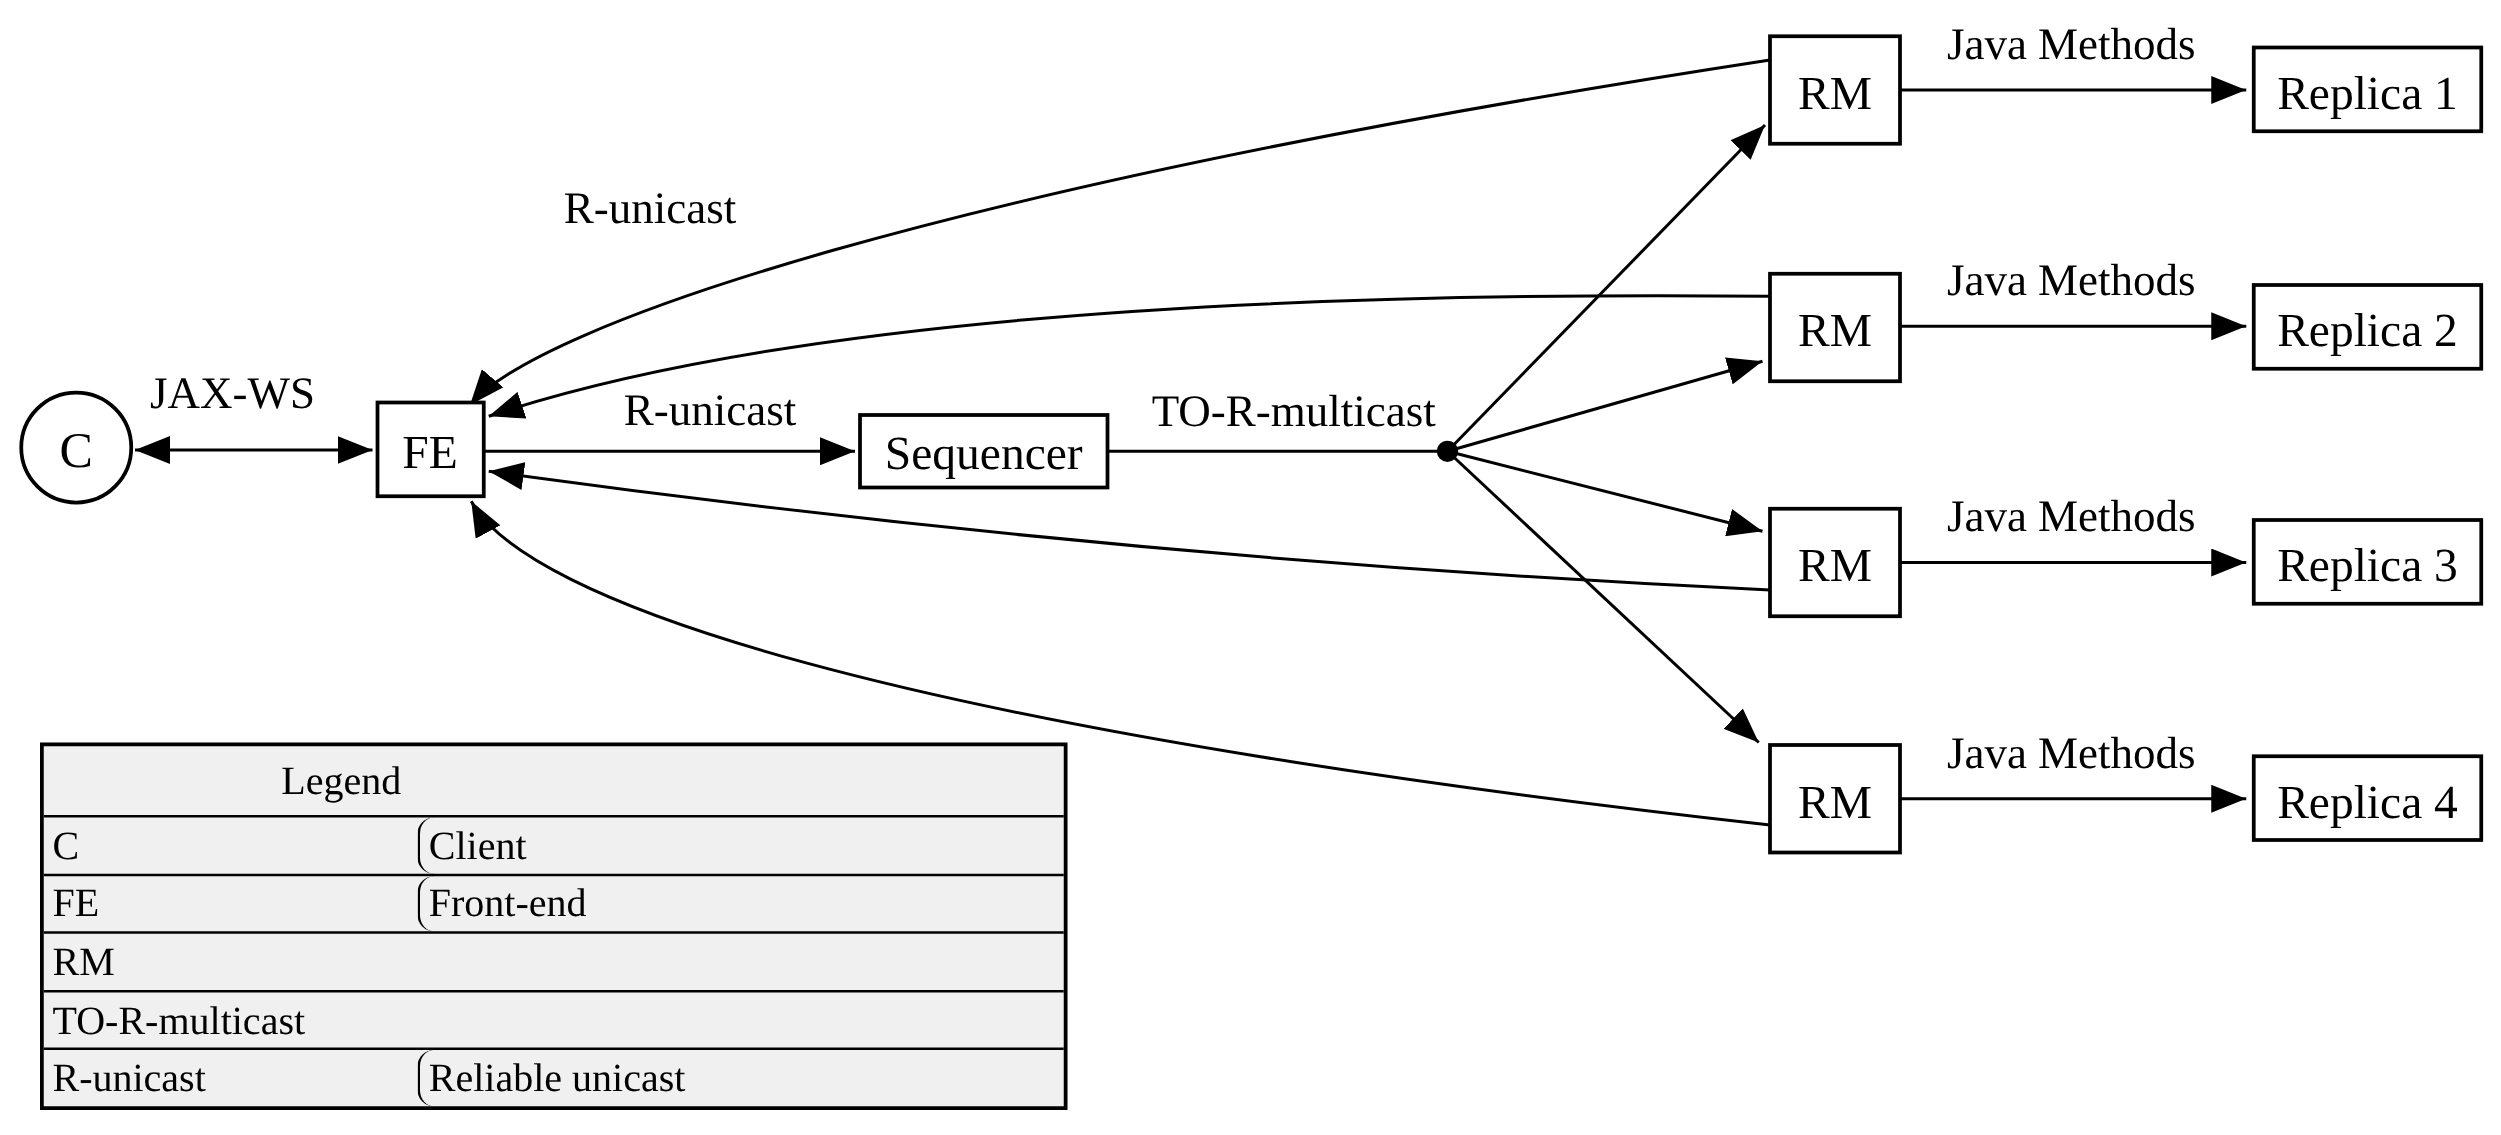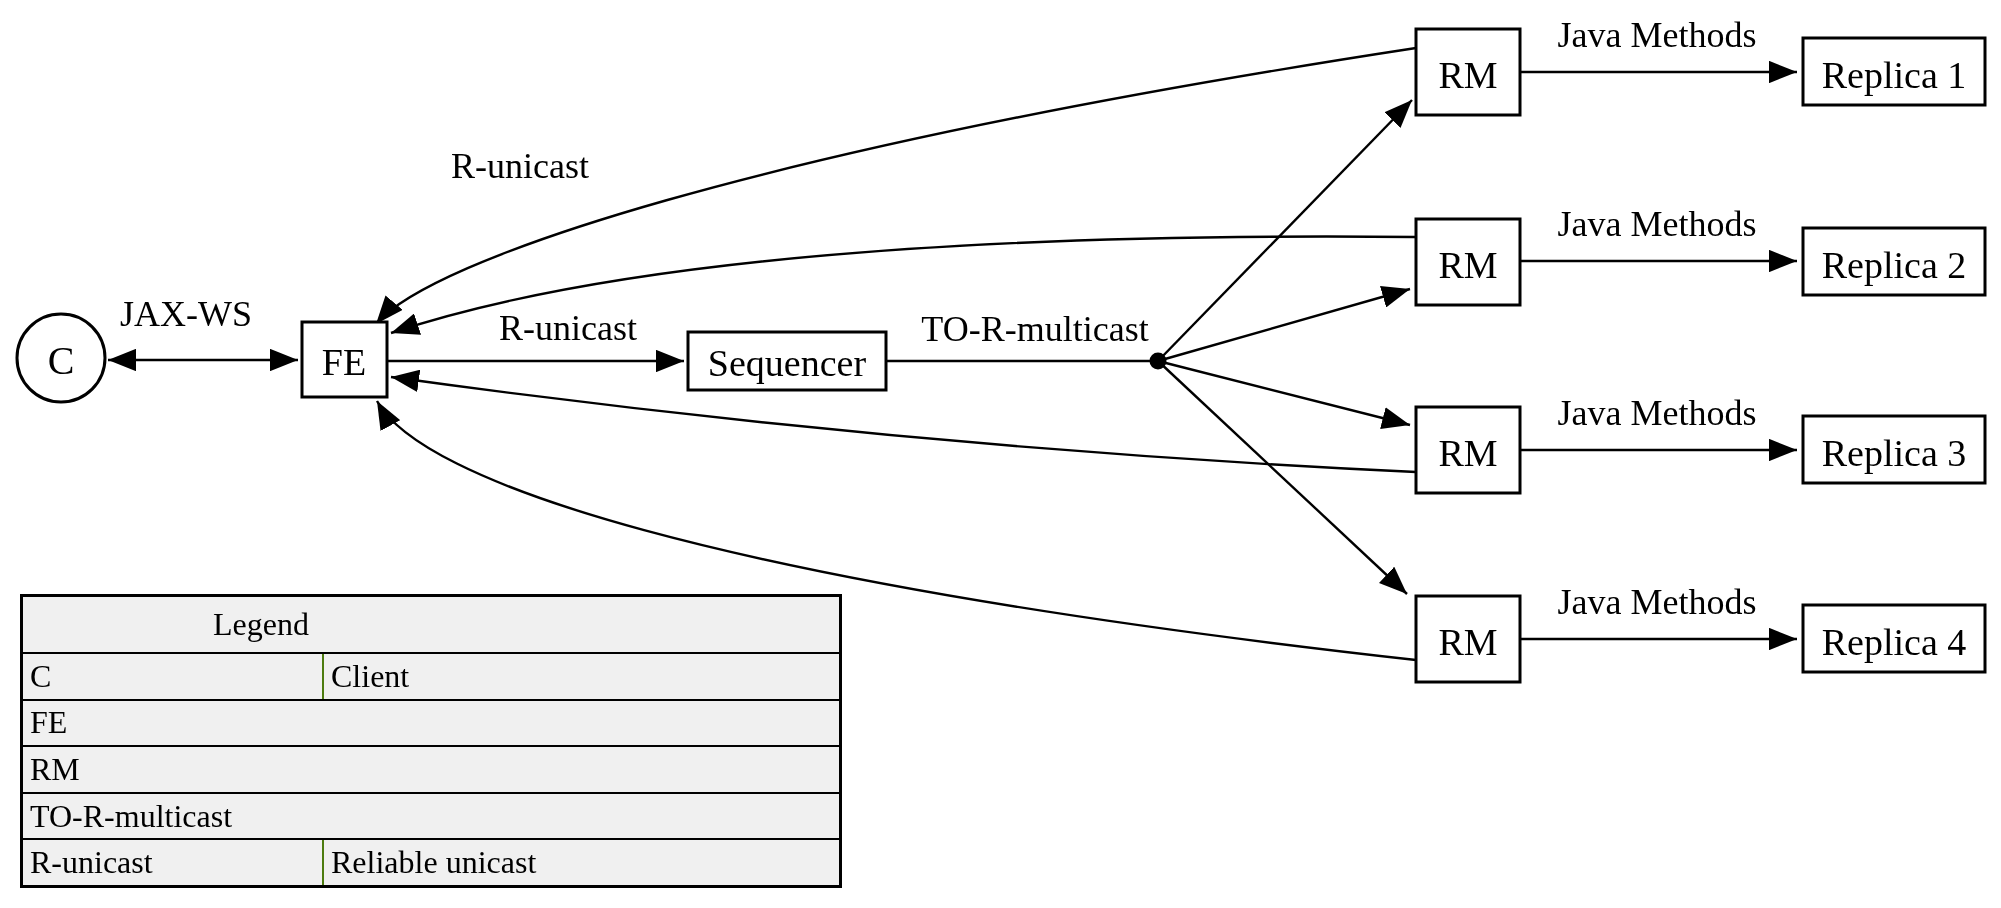--- a/index.html
+++ b/index.html
@@ -3,39 +3,39 @@
 <meta charset="utf-8">
 <style>
   html,body{margin:0;padding:0;background:#ffffff;}
   body{width:2001px;height:908px;position:relative;font-family:"Liberation Serif",serif;}
   #stage{position:absolute;left:0;top:0;width:2001px;height:908px;}
   svg text{fill:#000;}
   .node-label{font-size:38px;}
   .big-label{font-size:40px;}
   .edge-label{font-size:36px;}
   .legend{
-    position:absolute;left:20px;top:594px;width:822px;height:294px;
+    position:absolute;left:32px;top:594px;width:822px;height:294px;
     box-sizing:border-box;border:3px solid #000;background:#f0f0f0;
     display:grid;grid-template-rows:55px 1fr 1fr 1fr 1fr 1fr;
     font-size:32px;color:#000;
   }
   .legend-header{
     display:flex;align-items:center;justify-content:center;
     padding-right:340px;box-sizing:border-box;
   }
   .legend-row{
     display:grid;grid-template-columns:299px 1fr;
     border-top:2px solid #000;box-sizing:border-box;
   }
   .legend-term{
     display:flex;align-items:center;padding-left:7px;box-sizing:border-box;
   }
   .legend-desc{
     display:flex;align-items:center;padding-left:7px;
-    border-left:2px solid #4d7c0f;box-sizing:border-box;
+    border-left:2px solid #000000;box-sizing:border-box;border-radius:13px;
   }
 </style>
 </head>
 <body>
 
 <svg id="stage" viewBox="0 0 2001 908" xmlns="http://www.w3.org/2000/svg">
   <defs>
     <marker id="ah" viewBox="0 0 10 8" refX="10" refY="4" markerWidth="28" markerHeight="22.4" markerUnits="userSpaceOnUse" orient="auto-start-reverse">
       <path d="M0,0 L10,4 L0,8 Z" fill="#000"></path>
     </marker>
@@ -110,20 +110,21 @@
 <div class="legend">
   <div class="legend-header">
     <span>Legend</span>
   </div>
   <div class="legend-row">
     <div class="legend-term">C</div>
     <div class="legend-desc">Client</div>
   </div>
   <div class="legend-row">
     <div class="legend-term">FE</div>
+    <div class="legend-desc">Front-end</div>
   </div>
   <div class="legend-row">
     <div class="legend-term">RM</div>
   </div>
   <div class="legend-row">
     <div class="legend-term">TO-R-multicast</div>
   </div>
   <div class="legend-row">
     <div class="legend-term">R-unicast</div>
     <div class="legend-desc">Reliable unicast</div>

